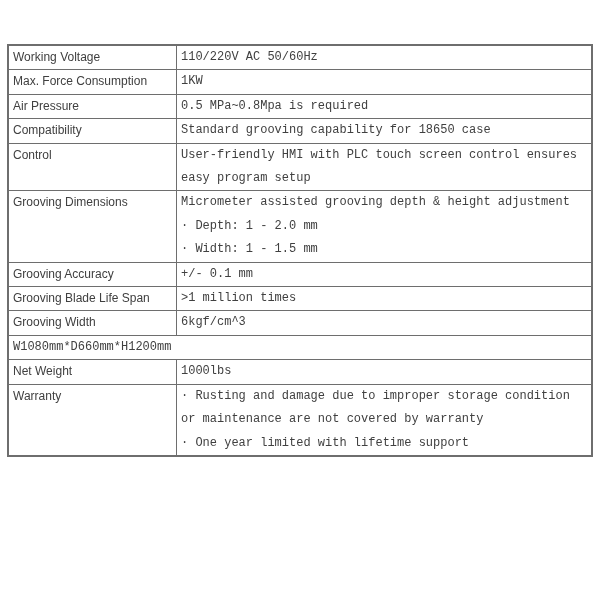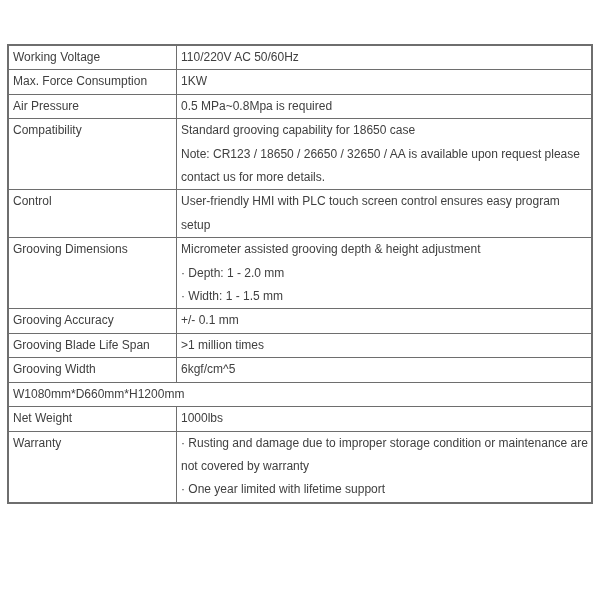--- a/index.html
+++ b/index.html
@@ -40,20 +40,21 @@
     overflow: hidden;
     white-space: nowrap;
   }
   .cell-value {
     flex: 1 1 auto;
     padding: 0 3px 0 4px;
     min-height: 23.4px;
   }
   .value-line {
     word-wrap: break-word;
+    font-family: Liberation Mono, monospace;
   }
 </style>
 </head>
 <body>
 
 <div class="spec-table" id="spec-table">
     <div class="row">
       <div class="cell cell-label">Working Voltage</div>
       <div class="cell cell-value">
         <div class="value-line">110/220V AC 50/60Hz</div>
@@ -68,21 +69,20 @@
     <div class="row">
       <div class="cell cell-label">Air Pressure</div>
       <div class="cell cell-value">
         <div class="value-line">0.5 MPa~0.8Mpa is required</div>
       </div>
     </div>
     <div class="row">
       <div class="cell cell-label">Compatibility</div>
       <div class="cell cell-value">
         <div class="value-line">Standard grooving capability for 18650 case</div>
-        <div class="value-line">Note: CR123 / 18650 / 26650 / 32650 / AA is available upon request please contact us for more details.</div>
       </div>
     </div>
     <div class="row">
       <div class="cell cell-label">Control</div>
       <div class="cell cell-value">
         <div class="value-line">User-friendly HMI with PLC touch screen control ensures easy program setup</div>
       </div>
     </div>
     <div class="row">
       <div class="cell cell-label">Grooving Dimensions</div>
@@ -100,21 +100,21 @@
     </div>
     <div class="row">
       <div class="cell cell-label">Grooving Blade Life Span</div>
       <div class="cell cell-value">
         <div class="value-line">&gt;1 million times</div>
       </div>
     </div>
     <div class="row">
       <div class="cell cell-label">Grooving Width</div>
       <div class="cell cell-value">
-        <div class="value-line">6kgf/cm^5</div>
+        <div class="value-line">6kgf/cm^3</div>
       </div>
     </div>
     <div class="row">
       <div class="cell cell-value">
         <div class="value-line">W1080mm*D660mm*H1200mm</div>
       </div>
     </div>
     <div class="row">
       <div class="cell cell-label">Net Weight</div>
       <div class="cell cell-value">

